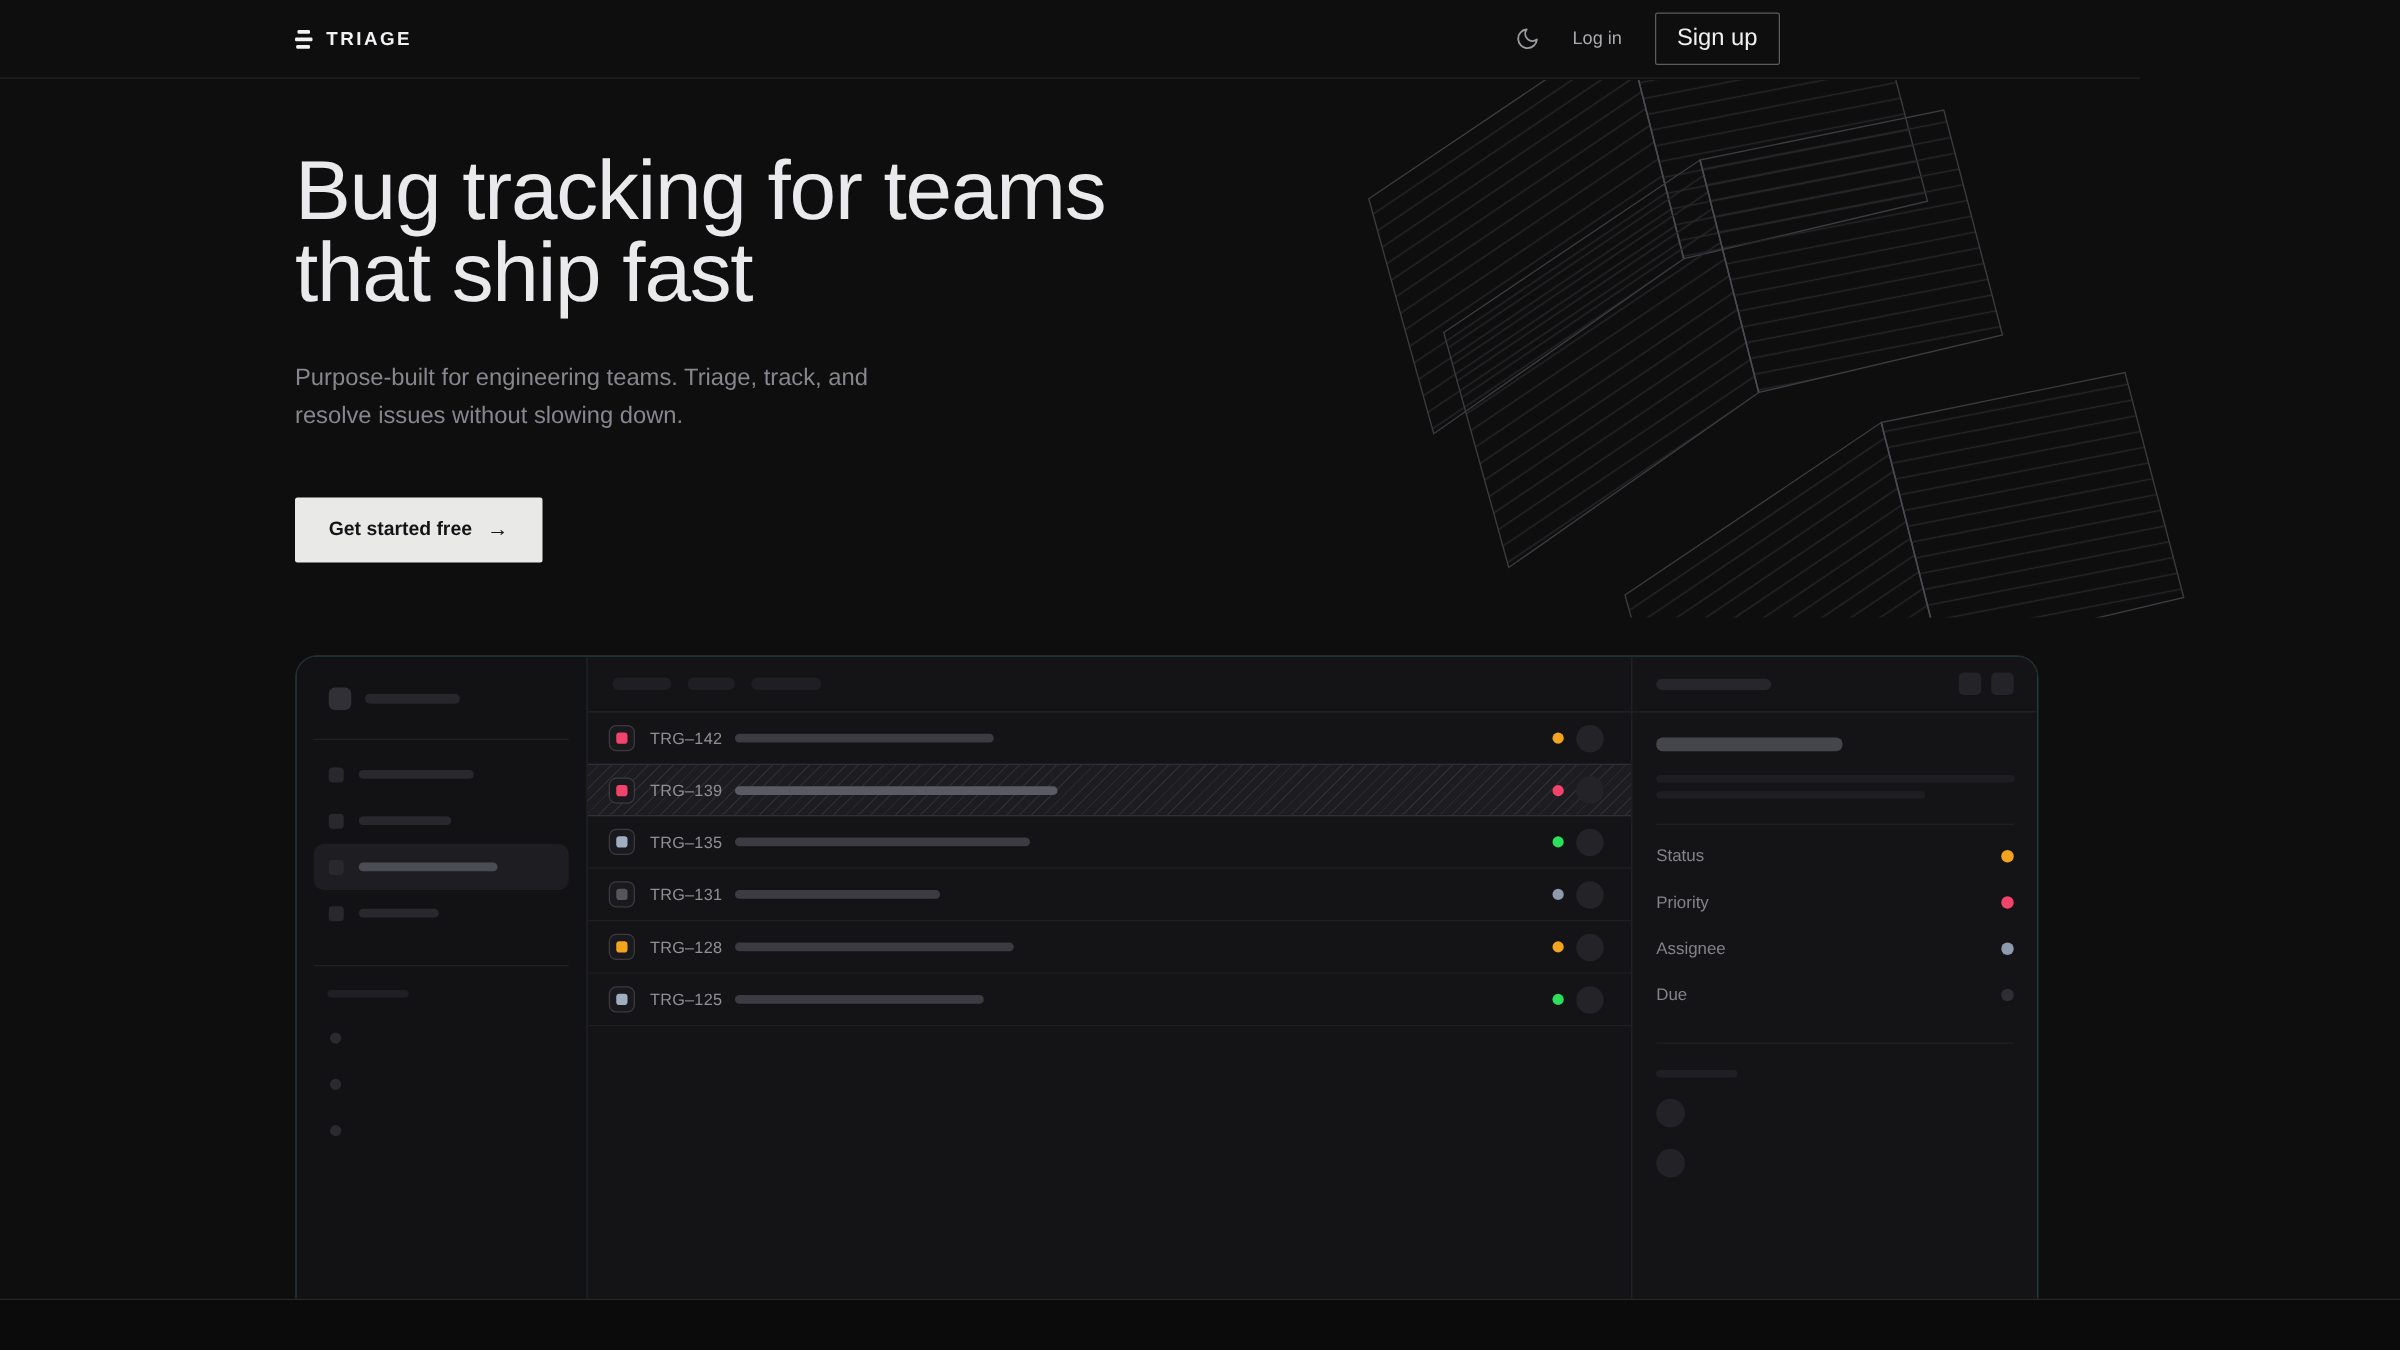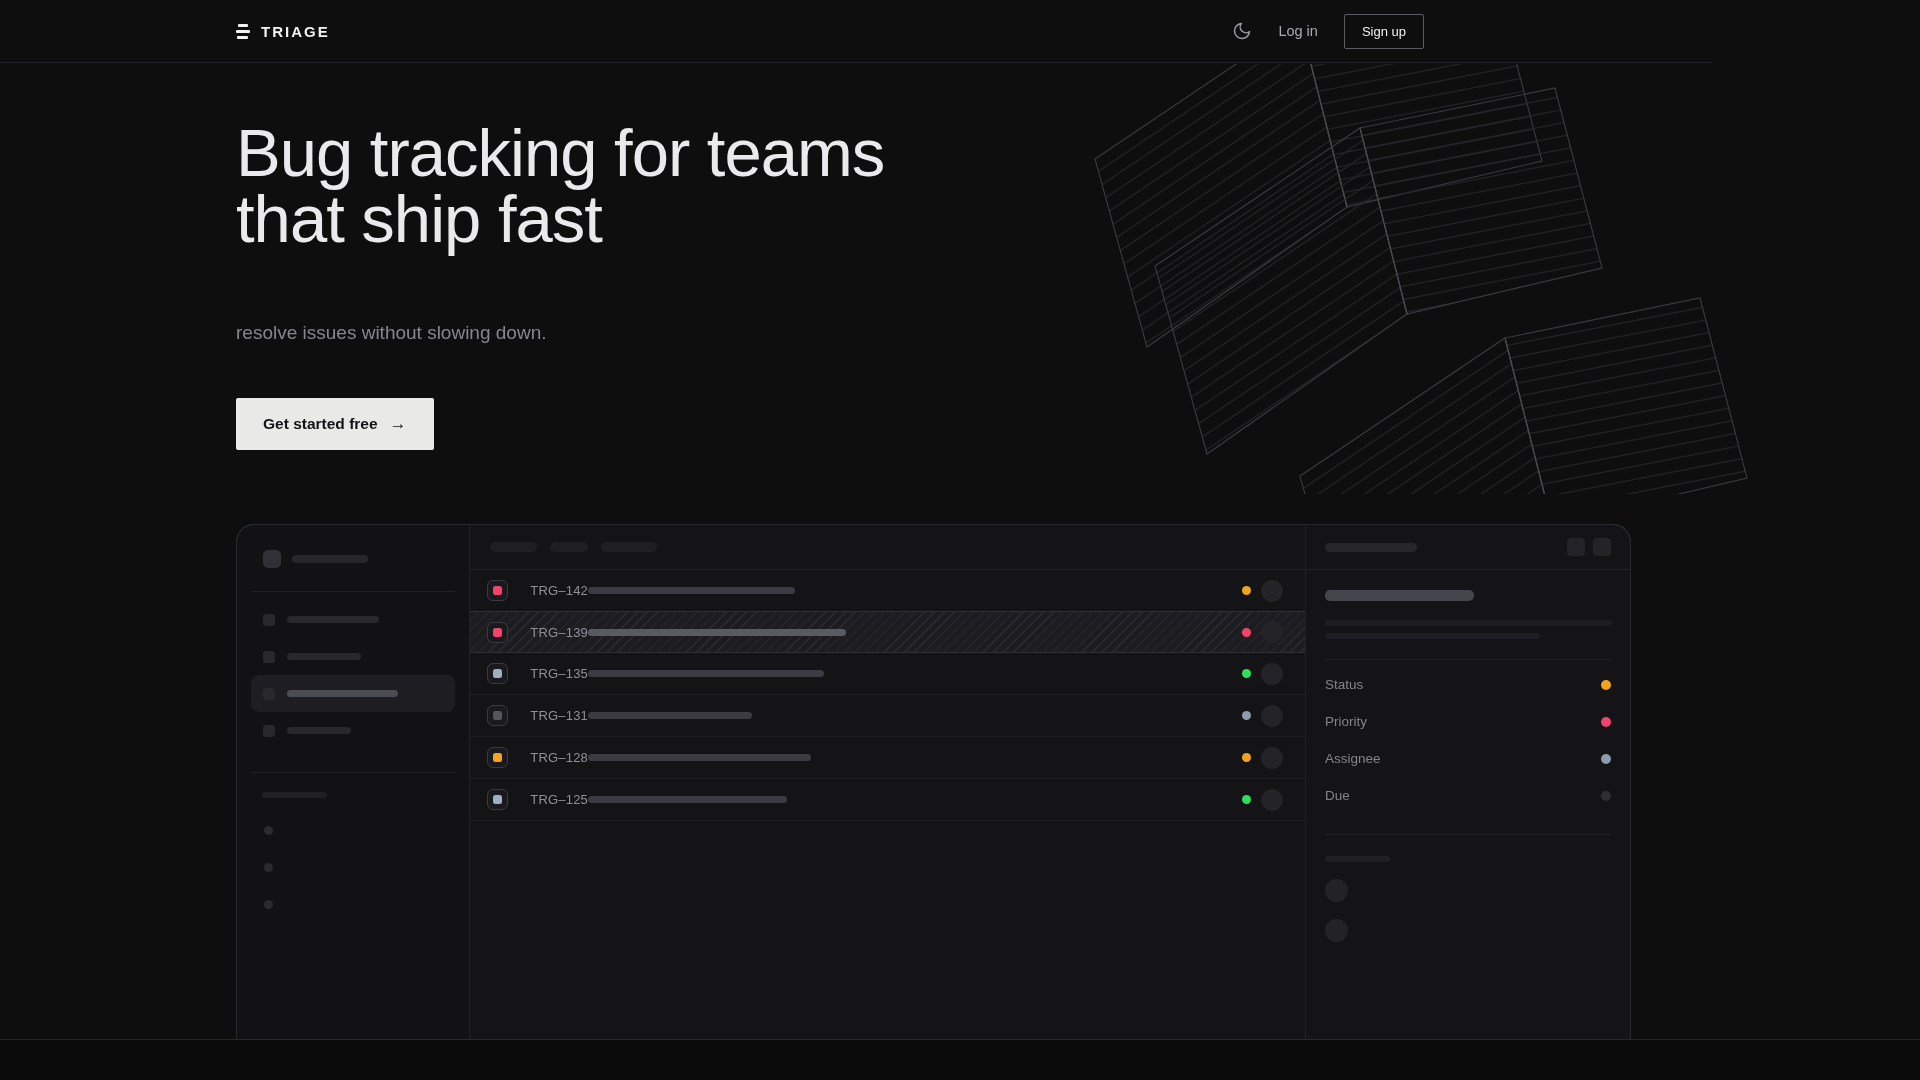--- a/index.html
+++ b/index.html
@@ -16,21 +16,21 @@
   .logo-mark { display:flex; flex-direction:column; gap:3px; }
   .logo-mark i { display:block; height:3px; border-radius:1px; background:#f2f2f4; }
   .logo-mark i:nth-child(1){ width:10px; margin-left:2px; }
   .logo-mark i:nth-child(2){ width:14px; }
   .logo-mark i:nth-child(3){ width:11px; margin-left:1px; }
   .brand-name { color:#f2f2f4; font-size:15px; font-weight:700; letter-spacing:2px; }
   .nav-right { display:flex; align-items:center; gap:26px; }
   .moon-btn { display:flex; align-items:center; cursor:pointer; }
   .login-link { color:#a9a9b0; font-size:14.5px; cursor:pointer; }
   .signup-btn { border:1px solid #5b5b61; border-radius:2px; background:transparent;
-                color:#f0f0f2; font-size:13px; padding:9px 17px; cursor:pointer;
+                color:#f0f0f2; font-size:19px; padding:9px 17px; cursor:pointer;
                 font-family:"Liberation Sans", sans-serif; }
 
   
   .wireframe { position:absolute; left:1005px; top:64px; z-index:1; pointer-events:none; }
 
   
   .hero-title { position:absolute; left:236px; top:120px; z-index:10;
                 color:#eaeaec; font-size:67px; line-height:66px; font-weight:500;
                 letter-spacing:-1px; }
   .hero-sub { position:absolute; left:236px; top:288px; z-index:10;
@@ -38,21 +38,21 @@
   .cta-btn { position:absolute; left:236px; top:398px; height:52px; z-index:10;
              display:inline-flex; align-items:center; gap:12px; padding:0 27px;
              background:#e9e9e7; border:none; border-radius:2px; cursor:pointer;
              color:#141416; font-size:15.5px; font-weight:700;
              font-family:"Liberation Sans", sans-serif; }
   .cta-arrow { font-size:17px; font-weight:400; }
 
   
   .mockup { position:absolute; left:236px; top:524px; width:1395px; height:532px;
             background:#0f766e; border:1px solid #29292d; border-bottom:none;
-            border-radius:18px 18px 0 0; display:flex; overflow:hidden; z-index:10;text-align:right; }
+            border-radius:18px 18px 0 0; display:flex; overflow:hidden; z-index:10; }
 
   
   .mk-sidebar { width:233px; flex:none; border-right:1px solid #212125; background:#121215; }
   .ws-row { margin:25px 26px 0; display:flex; align-items:center; gap:11px; }
   .ws-icon { width:18px; height:18px; border-radius:5px; background:#303036; }
   .ws-bar { width:76px; height:8px; border-radius:4px; background:#26262b; }
   .sb-divider { margin:23px 14px 0; border-top:1px solid #202024; }
   .sb-items { margin-top:9px; }
   .sb-item { height:37px; margin:0 14px; padding:0 12px; display:flex; align-items:center;
              gap:12px; border-radius:8px; }
@@ -155,21 +155,21 @@
     <use href="#fold-card" transform="translate(90,-55)"></use>
     <use href="#fold-card" transform="translate(150,52)"></use>
     <use href="#fold-card" transform="translate(295,262)"></use>
   </svg>
 
   <h1 class="hero-title">
     <span>Bug tracking for teams</span><br>
     <span>that ship fast</span>
   </h1>
   <p class="hero-sub">
-    <br>
+    <span>Purpose-built for engineering teams. Triage, track, and</span><br>
     <span>resolve issues without slowing down.</span>
   </p>
   <button class="cta-btn">
     <span>Get started free</span>
     <span class="cta-arrow">→</span>
   </button>
 
   <div class="mockup">
 
     <div class="mk-sidebar">

